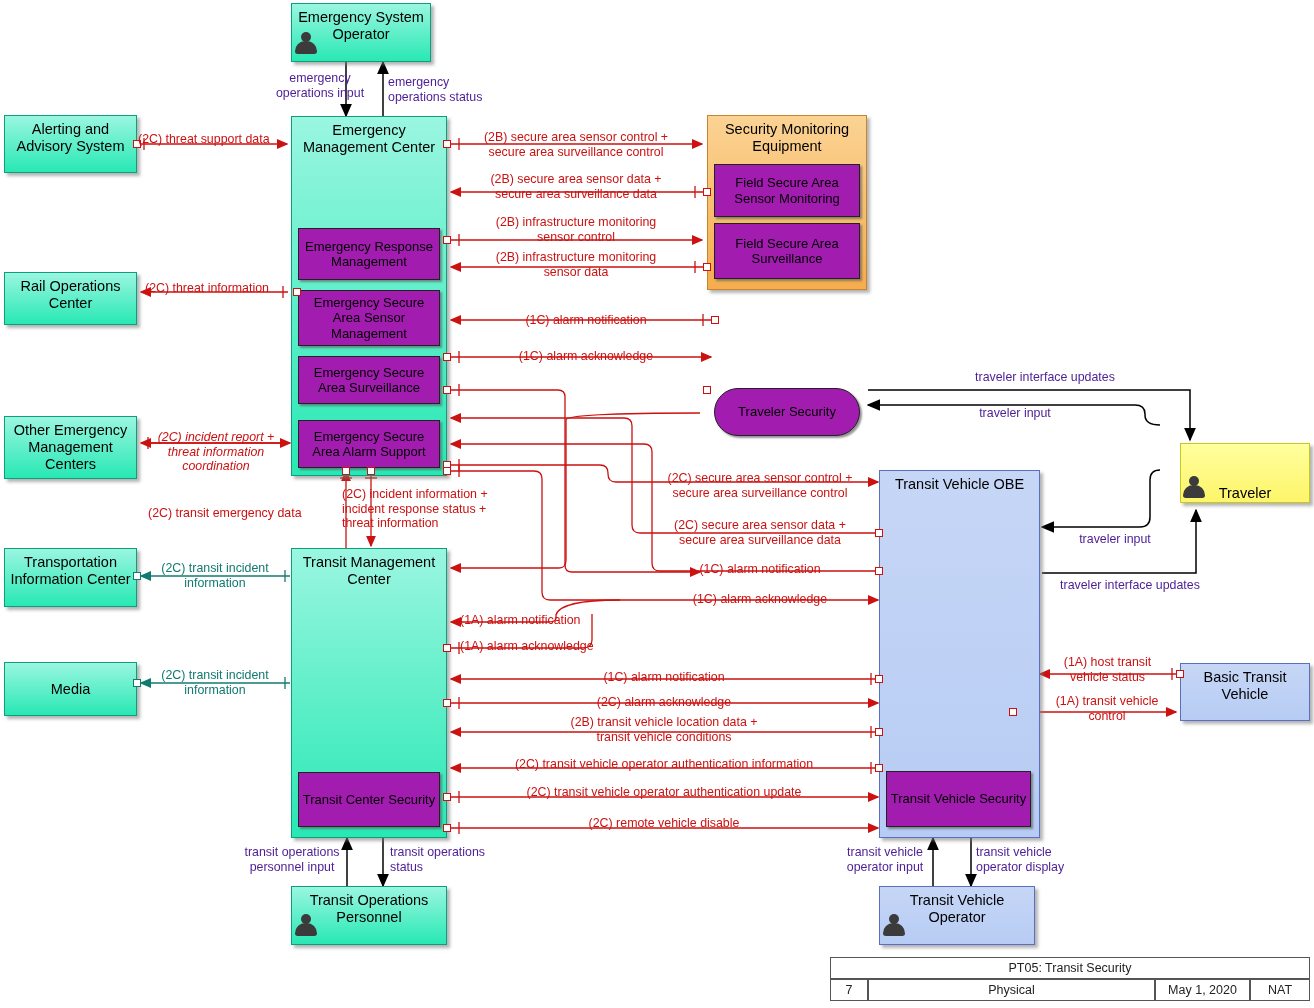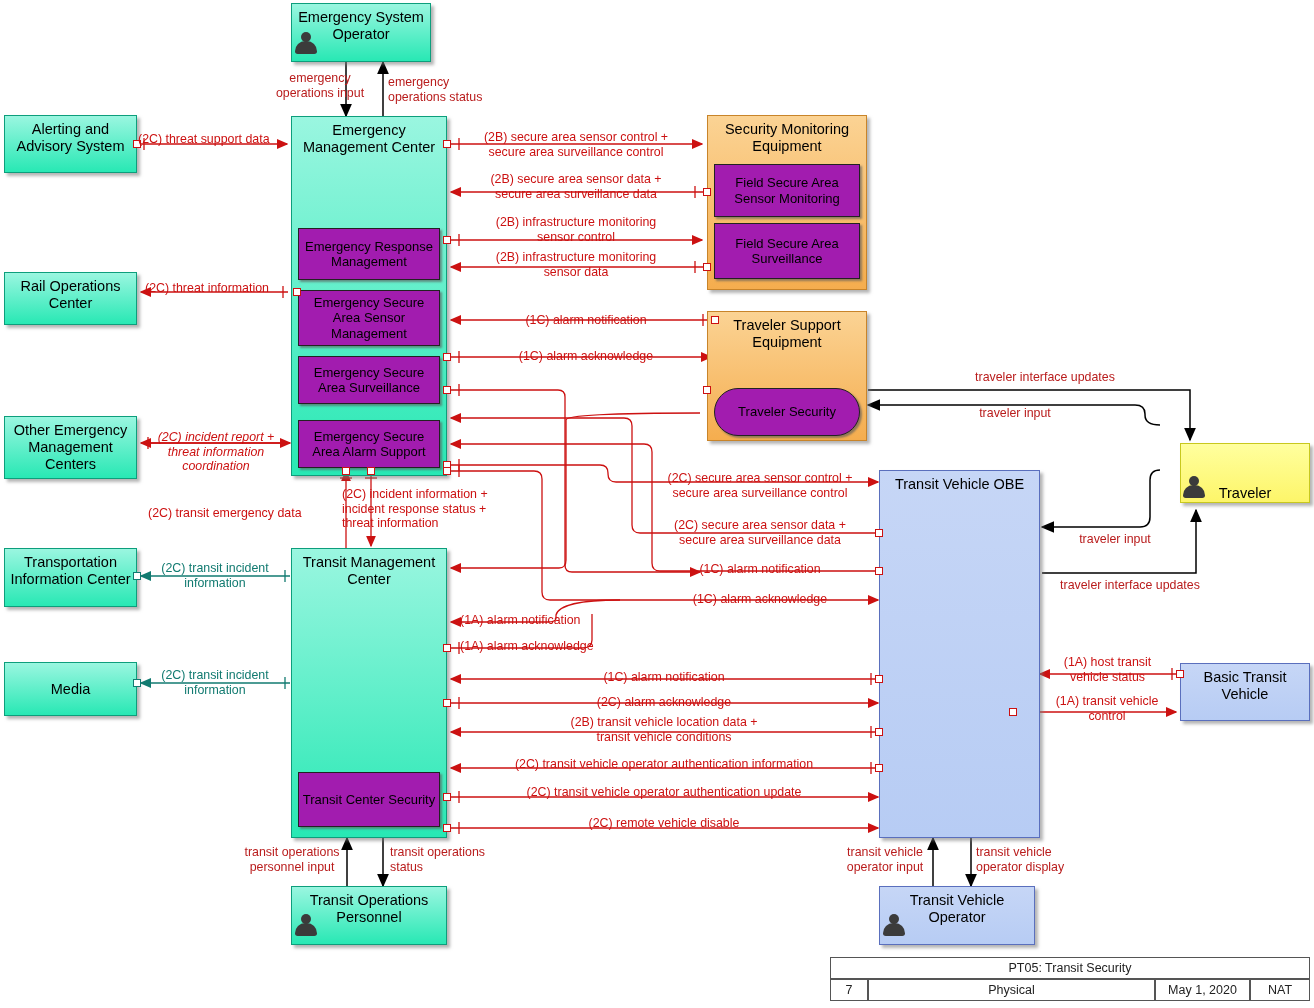--- a/index.html
+++ b/index.html
@@ -29,21 +29,21 @@
 
   
   .person{position:absolute;width:22px;height:24px;}
   .person .head{position:absolute;left:6px;top:1px;width:10px;height:10px;border-radius:50%;background:#3b3b3b;}
   .person .body{position:absolute;left:0px;top:10px;width:22px;height:13px;background:#3b3b3b;
                 border-radius:11px 11px 3px 3px;}
 
   
   .flab{position:absolute;font-size:12.4px;line-height:1.17;color:#cc1111;text-align:center;
         white-space:nowrap;pointer-events:none;}
-  .flab.blk{color:#b91c1c;}
+  .flab.blk{color:#4c1d95;}
   .flab.tealtxt{color:#117a70;}
   .flab.lft{text-align:left;}
 
   
   .port{position:absolute;width:8px;height:8px;box-sizing:border-box;background:#fff;border:1.4px solid #cc1111;}
   .port.t{border-color:#117a70;}
 
   svg.wires{position:absolute;left:0;top:0;width:1314px;height:1008px;overflow:visible;}
 
   
@@ -226,29 +226,29 @@
   <div class="node orange" style="left:707px;top:115px;width:160px;height:175px;">
     <span class="lbl">Security Monitoring Equipment</span>
   </div>
   <div class="sub" style="left:714px;top:164px;width:146px;height:53px;">
     <span>Field Secure Area Sensor Monitoring</span>
   </div>
   <div class="sub" style="left:714px;top:223px;width:146px;height:56px;">
     <span>Field Secure Area Surveillance</span>
   </div>
 
-  <div class="node orange" style="left:707px;top:311px;width:160px;height:130px;">
-    <span class="lbl">Traveler Support Equipment</span>
-  </div>
   <div class="sub" style="left:714px;top:388px;width:146px;height:48px;border-radius:24px;">
     <span>Traveler Security</span>
   </div>
 
   <div class="node blue" style="left:879px;top:470px;width:161px;height:368px;">
     <span class="lbl">Transit Vehicle OBE</span>
+  </div>
+  <div class="sub" style="left:886px;top:771px;width:145px;height:56px;">
+    <span>Transit Vehicle Security</span>
   </div>
 
   <div class="node yellow" style="left:1180px;top:443px;width:130px;height:60px;align-items:flex-end;">
     <span class="lbl" style="padding-top:0;">Traveler</span>
   </div>
   <div class="person" style="left:1183px;top:475px;">
     <div class="head"></div>
       <div class="body"></div>
   </div>
 

